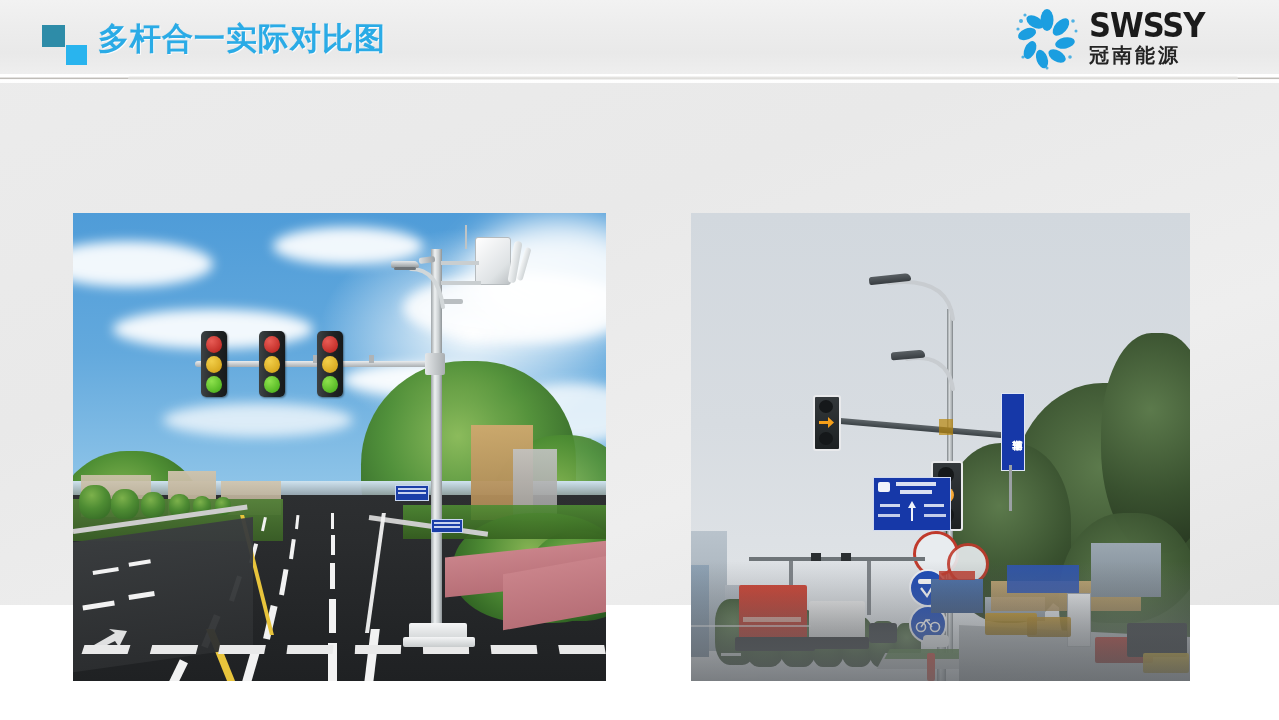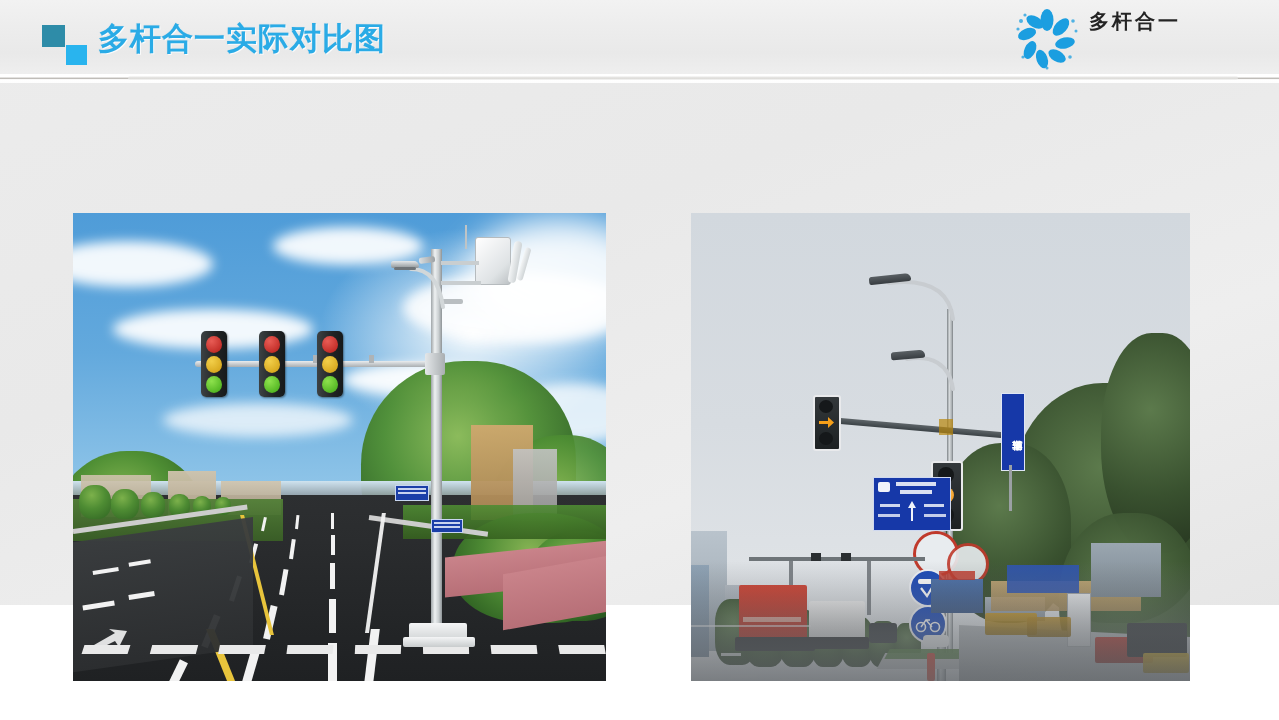--- a/index.html
+++ b/index.html
@@ -241,21 +241,22 @@
         <circle cx="5" cy="22" r="1.6"></circle>
         <circle cx="12" cy="8" r="1.6"></circle>
         <circle cx="60" cy="14" r="1.8"></circle>
         <circle cx="63" cy="24" r="1.5"></circle>
         <circle cx="57" cy="50" r="1.8"></circle>
         <circle cx="10" cy="50" r="1.6"></circle>
         <circle cx="34" cy="61" r="1.5"></circle>
       </g>
     </svg>
     <div id="logo-text">
-      <div id="logo-sub">多杆合一</div>
+      <div id="logo-word">SWSSY</div>
+      <div id="logo-sub">冠南能源</div>
     </div>
   </div>
 
 
   <div class="photo" id="photo-left">
     <div class="l-sky"></div>
 
     <div class="cloud" style="left:-30px;  top:28px;  width:170px; height:46px;"></div>
     <div class="cloud" style="left:40px;   top:96px;  width:200px; height:40px;"></div>
     <div class="cloud" style="left:200px;  top:14px;  width:150px; height:38px;"></div>

